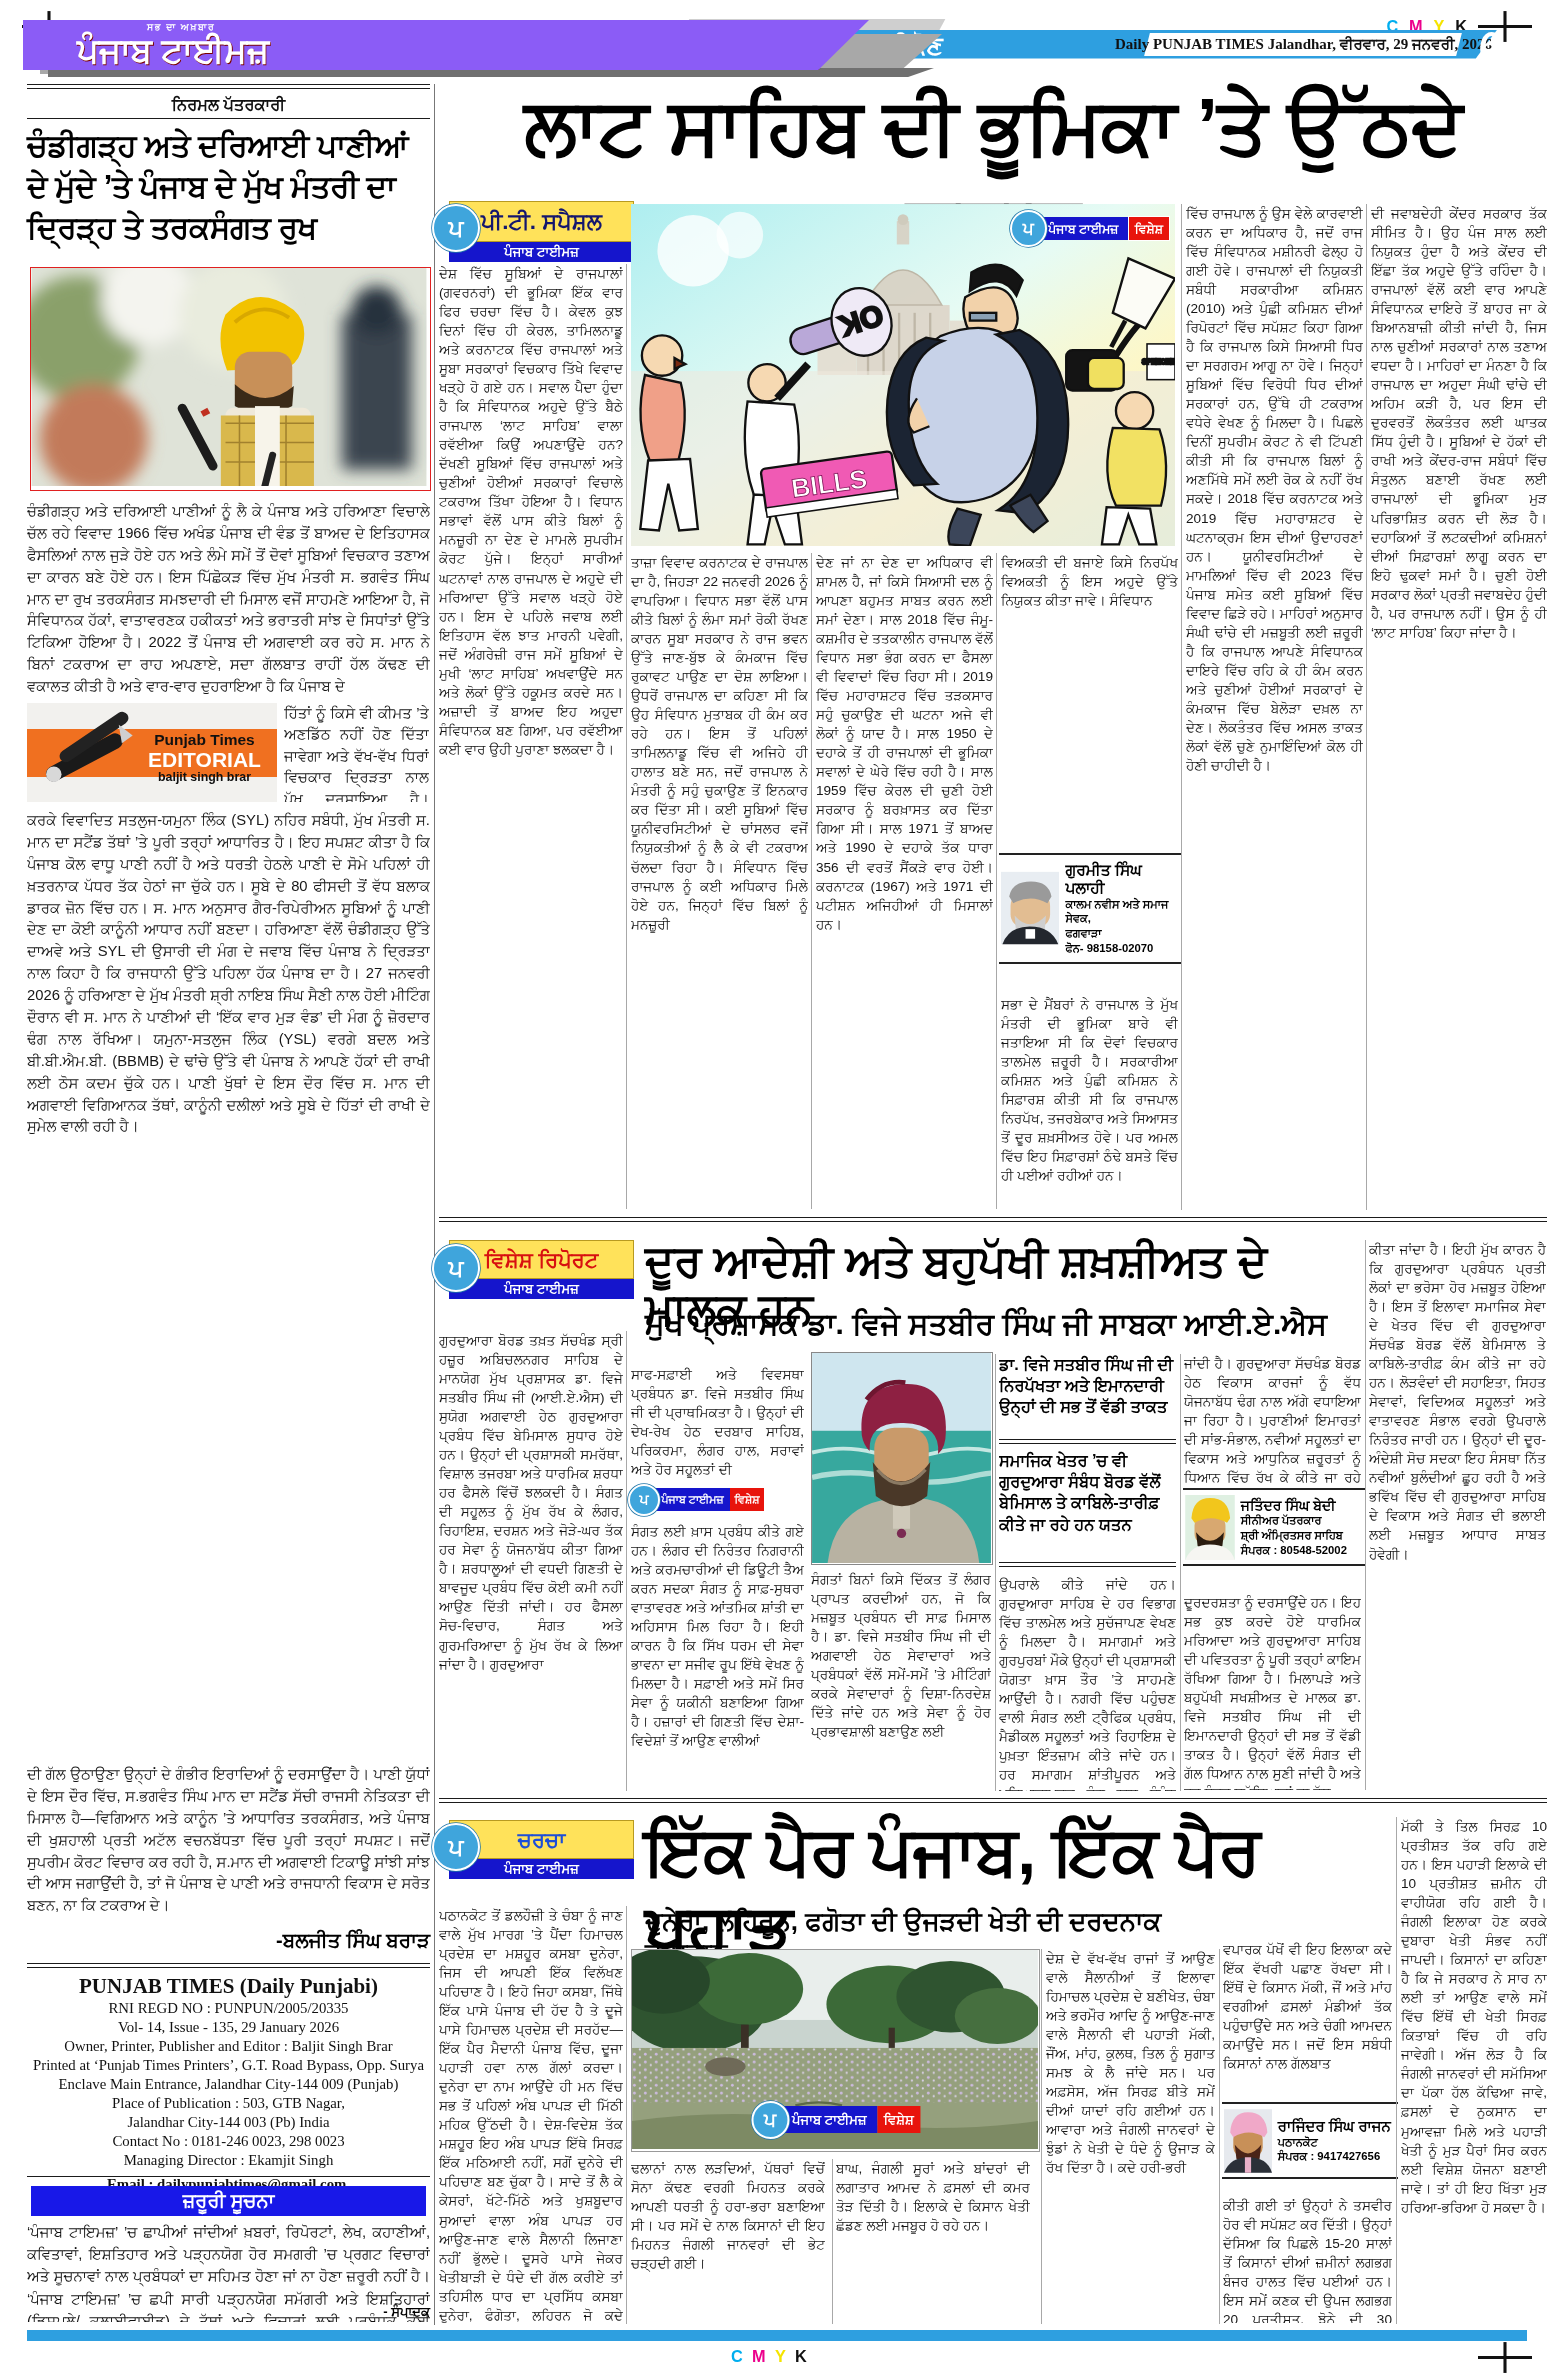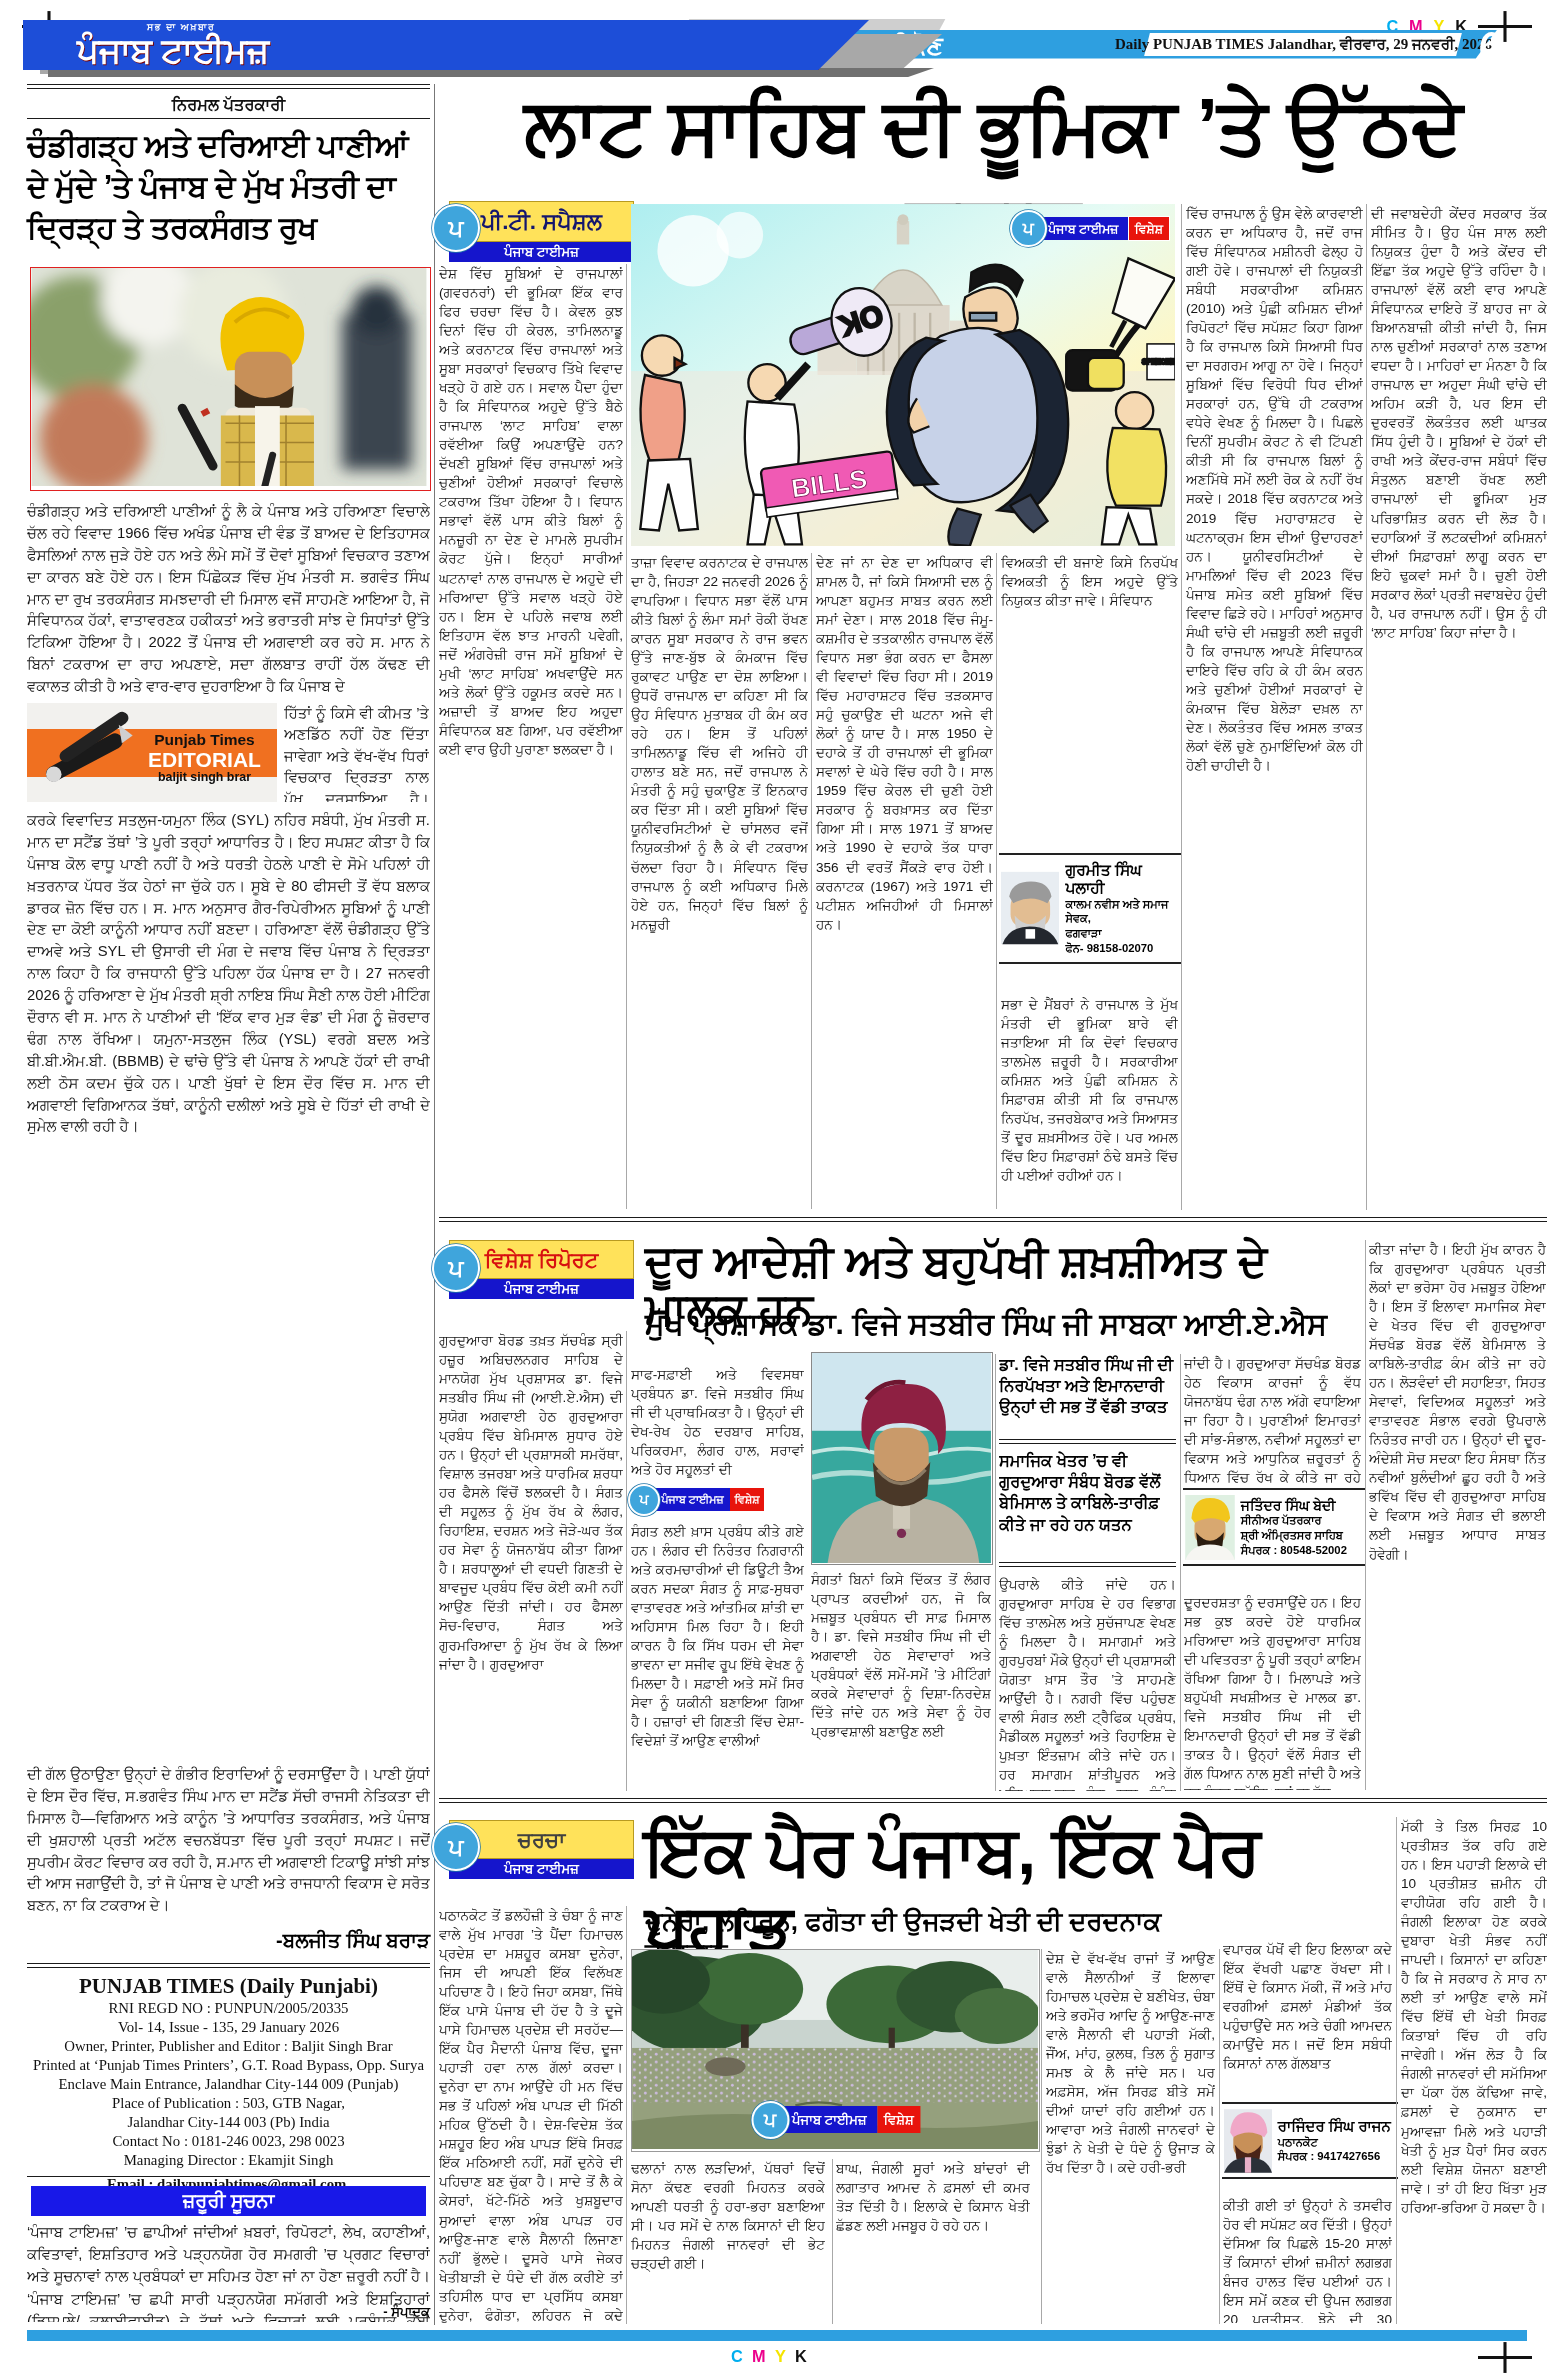--- a/index.html
+++ b/index.html
@@ -50,21 +50,21 @@
 
 <div class="abs" style="left:684px;top:18.7px;width:256px;height:20px;background:#cfcfcf;transform:skewX(-28deg);"></div>
 <div class="abs bluebar" style="left:435px;top:29.5px;width:1073px;height:29px;clip-path:polygon(0 0,99% 0,97% 100%,0 100%);"></div>
 <div class="abs" style="left:777px;top:31px;width:218px;text-align:center;color:#fff;font-weight:900;font-size:25px;">ਦ੍ਰਿਸ਼ਟੀਕੋਣ</div>
 <div class="abs" style="left:1147px;top:33px;width:312px;height:23px;background:#fff;transform:skewX(-14deg);display:flex;align-items:center;justify-content:center;">
   <span class="serifline b" style="font-size:15px;transform:skewX(14deg);white-space:nowrap;">Daily PUNJAB TIMES Jalandhar, ਵੀਰਵਾਰ, 29 ਜਨਵਰੀ, 2026</span>
 </div>
 <div class="abs" style="left:1469px;top:25px;width:39px;color:#fff;font-weight:900;font-size:36px;font-style:italic;text-align:center;">6</div>
 <div class="abs" style="left:40px;top:34px;width:902px;height:40px;background:#a8a8a8;clip-path:polygon(0 0,100% 0,95% 100%,0 100%);"></div>
 <div class="abs" style="left:48px;top:68px;width:886px;height:9.3px;background:#707070;clip-path:polygon(0 0,100% 0,97% 100%,0 100%);"></div>
-<div class="abs" style="left:23px;top:20px;width:846px;height:50px;background:#1d4ed8;clip-path:polygon(0 0,100% 0,94% 100%,0 100%);box-shadow:1.6px 1.6px 0 #990000;">
+<div class="abs" style="left:23px;top:20px;width:846px;height:50px;background:#8b5cf6;clip-path:polygon(0 0,100% 0,94% 100%,0 100%);box-shadow:1.6px 1.6px 0 #990000;">
   <div style="text-align:left;padding-left:54px;">
     <div style="color:#fff;font-size:9.3px;font-weight:bold;letter-spacing:1.6px;margin-top:1.6px;padding-left:70px;">ਸਭ ਦਾ ਅਖ਼ਬਾਰ</div>
     <div style="color:#fff;font-size:34px;font-weight:900;line-height:1.0;text-shadow:0.8px 0.8px 0 #7a0000;">ਪੰਜਾਬ ਟਾਈਮਜ਼</div>
   </div>
 </div>
 
 <div class="rule2" style="left:27px;top:84px;width:403px;"></div>
 <div class="abs b" style="left:27px;top:95px;width:403px;text-align:center;font-size:16.3px;color:#111;">ਨਿਰਮਲ ਪੱਤਰਕਾਰੀ</div>
 <div class="rule1" style="left:27px;top:118px;width:403px;"></div>
 <div class="abs b" style="left:27px;top:126px;width:403px;font-size:31px;line-height:1.32;color:#000;letter-spacing:-0.4px;">ਚੰਡੀਗੜ੍ਹ ਅਤੇ ਦਰਿਆਈ ਪਾਣੀਆਂ ਦੇ ਮੁੱਦੇ ’ਤੇ ਪੰਜਾਬ ਦੇ ਮੁੱਖ ਮੰਤਰੀ ਦਾ ਦ੍ਰਿੜ੍ਹ ਤੇ ਤਰਕਸੰਗਤ ਰੁਖ</div>
@@ -340,21 +340,21 @@
 <div class="col" style="left:1184px;top:1593px;width:177px;height:197px;">ਦੂਰਦਰਸ਼ਤਾ ਨੂੰ ਦਰਸਾਉਂਦੇ ਹਨ। ਇਹ ਸਭ ਕੁਝ ਕਰਦੇ ਹੋਏ ਧਾਰਮਿਕ ਮਰਿਆਦਾ ਅਤੇ ਗੁਰਦੁਆਰਾ ਸਾਹਿਬ ਦੀ ਪਵਿਤਰਤਾ ਨੂੰ ਪੂਰੀ ਤਰ੍ਹਾਂ ਕਾਇਮ ਰੱਖਿਆ ਗਿਆ ਹੈ। ਮਿਲਾਪੜੇ ਅਤੇ ਬਹੁਪੱਖੀ ਸਖਸ਼ੀਅਤ ਦੇ ਮਾਲਕ ਡਾ. ਵਿਜੇ ਸਤਬੀਰ ਸਿੰਘ ਜੀ ਦੀ ਇਮਾਨਦਾਰੀ ਉਨ੍ਹਾਂ ਦੀ ਸਭ ਤੋਂ ਵੱਡੀ ਤਾਕਤ ਹੈ। ਉਨ੍ਹਾਂ ਵੱਲੋਂ ਸੰਗਤ ਦੀ ਗੱਲ ਧਿਆਨ ਨਾਲ ਸੁਣੀ ਜਾਂਦੀ ਹੈ ਅਤੇ ਹਰ ਸੰਭਵ ਸਮੱਸਿਆਵਾਂ ਦਾ ਹੱਲ</div>
 <div class="col" style="left:1369px;top:1240px;width:177px;height:550px;">ਕੀਤਾ ਜਾਂਦਾ ਹੈ। ਇਹੀ ਮੁੱਖ ਕਾਰਨ ਹੈ ਕਿ ਗੁਰਦੁਆਰਾ ਪ੍ਰਬੰਧਨ ਪ੍ਰਤੀ ਲੋਕਾਂ ਦਾ ਭਰੋਸਾ ਹੋਰ ਮਜ਼ਬੂਤ ਹੋਇਆ ਹੈ। ਇਸ ਤੋਂ ਇਲਾਵਾ ਸਮਾਜਿਕ ਸੇਵਾ ਦੇ ਖੇਤਰ ਵਿੱਚ ਵੀ ਗੁਰਦੁਆਰਾ ਸੱਚਖੰਡ ਬੋਰਡ ਵੱਲੋਂ ਬੇਮਿਸਾਲ ਤੇ ਕਾਬਿਲੇ-ਤਾਰੀਫ਼ ਕੰਮ ਕੀਤੇ ਜਾ ਰਹੇ ਹਨ। ਲੋੜਵੰਦਾਂ ਦੀ ਸਹਾਇਤਾ, ਸਿਹਤ ਸੇਵਾਵਾਂ, ਵਿਦਿਅਕ ਸਹੂਲਤਾਂ ਅਤੇ ਵਾਤਾਵਰਣ ਸੰਭਾਲ ਵਰਗੇ ਉਪਰਾਲੇ ਨਿਰੰਤਰ ਜਾਰੀ ਹਨ। ਉਨ੍ਹਾਂ ਦੀ ਦੂਰ-ਅੰਦੇਸ਼ੀ ਸੋਚ ਸਦਕਾ ਇਹ ਸੰਸਥਾ ਨਿੱਤ ਨਵੀਆਂ ਬੁਲੰਦੀਆਂ ਛੂਹ ਰਹੀ ਹੈ ਅਤੇ ਭਵਿੱਖ ਵਿੱਚ ਵੀ ਗੁਰਦੁਆਰਾ ਸਾਹਿਬ ਦੇ ਵਿਕਾਸ ਅਤੇ ਸੰਗਤ ਦੀ ਭਲਾਈ ਲਈ ਮਜ਼ਬੂਤ ਆਧਾਰ ਸਾਬਤ ਹੋਵੇਗੀ।</div>
 <div class="vr" style="left:626px;top:1331px;height:460px;"></div>
 <div class="vr" style="left:995px;top:1354px;height:437px;"></div>
 <div class="vr" style="left:1180px;top:1354px;height:437px;"></div>
 <div class="vr" style="left:1365px;top:1240px;height:550px;"></div>
 
 <div class="rule2" style="left:439px;top:1798px;width:1108px;"></div>
 
 <div class="abs" style="left:449px;top:1820px;width:185px;">
-  <div class="kick-top" style="height:37px;font-size:21px;color:#404040;border:0.8px solid #b89a20;">ਚਰਚਾ</div>
+  <div class="kick-top" style="height:37px;font-size:21px;color:#1d4ed8;border:0.8px solid #b89a20;">ਚਰਚਾ</div>
   <div class="kick-bot" style="height:20px;font-size:13.2px;">ਪੰਜਾਬ ਟਾਈਮਜ਼</div>
 </div>
 <div class="abs ptcircle" style="left:432px;top:1823px;width:44px;height:44px;font-size:23px;">ਪ</div>
 <div class="headline1" style="left:645px;top:1811px;width:715px;font-size:68px;line-height:1.15;text-align:left;">ਇੱਕ ਪੈਰ ਪੰਜਾਬ, ਇੱਕ ਪੈਰ ਪਹਾੜ</div>
 <div class="abs b" style="left:645px;top:1906px;width:591px;font-size:26px;color:#000;font-weight:900;">ਦੁਨੇਰਾ, ਲਹਿਰੂਨ, ਫਗੋਤਾ ਦੀ ਉਜੜਦੀ ਖੇਤੀ ਦੀ ਦਰਦਨਾਕ ਦਾਸਤਾਨ</div>
 
 <div class="col" style="left:439px;top:1906px;width:184px;height:418px;">ਪਠਾਨਕੋਟ ਤੋਂ ਡਲਹੌਜ਼ੀ ਤੇ ਚੰਬਾ ਨੂੰ ਜਾਣ ਵਾਲੇ ਮੁੱਖ ਮਾਰਗ ’ਤੇ ਪੈਂਦਾ ਹਿਮਾਚਲ ਪ੍ਰਦੇਸ਼ ਦਾ ਮਸ਼ਹੂਰ ਕਸਬਾ ਦੁਨੇਰਾ, ਜਿਸ ਦੀ ਆਪਣੀ ਇੱਕ ਵਿਲੱਖਣ ਪਹਿਚਾਣ ਹੈ। ਇਹੋ ਜਿਹਾ ਕਸਬਾ, ਜਿੱਥੇ ਇੱਕ ਪਾਸੇ ਪੰਜਾਬ ਦੀ ਹੱਦ ਹੈ ਤੇ ਦੂਜੇ ਪਾਸੇ ਹਿਮਾਚਲ ਪ੍ਰਦੇਸ਼ ਦੀ ਸਰਹੱਦ— ਇੱਕ ਪੈਰ ਮੈਦਾਨੀ ਪੰਜਾਬ ਵਿੱਚ, ਦੂਜਾ ਪਹਾੜੀ ਹਵਾ ਨਾਲ ਗੱਲਾਂ ਕਰਦਾ। ਦੁਨੇਰਾ ਦਾ ਨਾਮ ਆਉਂਦੇ ਹੀ ਮਨ ਵਿੱਚ ਸਭ ਤੋਂ ਪਹਿਲਾਂ ਅੰਬ ਪਾਪੜ ਦੀ ਮਿੱਠੀ ਮਹਿਕ ਉੱਠਦੀ ਹੈ। ਦੇਸ਼-ਵਿਦੇਸ਼ ਤੱਕ ਮਸ਼ਹੂਰ ਇਹ ਅੰਬ ਪਾਪੜ ਇੱਥੇ ਸਿਰਫ਼ ਇੱਕ ਮਠਿਆਈ ਨਹੀਂ, ਸਗੋਂ ਦੁਨੇਰੇ ਦੀ ਪਹਿਚਾਣ ਬਣ ਚੁੱਕਾ ਹੈ। ਸਾਦੇ ਤੋਂ ਲੈ ਕੇ ਕੇਸਰਾਂ, ਖੱਟੇ-ਮਿੱਠੇ ਅਤੇ ਖੁਸ਼ਬੂਦਾਰ ਸੁਆਦਾਂ ਵਾਲਾ ਅੰਬ ਪਾਪੜ ਹਰ ਆਉਣ-ਜਾਣ ਵਾਲੇ ਸੈਲਾਨੀ ਲਿਜਾਣਾ ਨਹੀਂ ਭੁੱਲਦੇ। ਦੂਸਰੇ ਪਾਸੇ ਜੇਕਰ ਖੇਤੀਬਾੜੀ ਦੇ ਧੰਦੇ ਦੀ ਗੱਲ ਕਰੀਏ ਤਾਂ ਤਹਿਸੀਲ ਧਾਰ ਦਾ ਪ੍ਰਸਿੱਧ ਕਸਬਾ ਦੁਨੇਰਾ, ਫੰਗੋਤਾ, ਲਹਿਰਨ ਜੋ ਕਦੇ ਖੜ੍ਹੀਆਂ</div>
 
 <div class="abs" style="left:631px;top:1949px;width:407px;height:201px;border:0.8px solid #999;overflow:hidden;">
   <svg width="406" height="199" viewBox="0 0 522 256">

